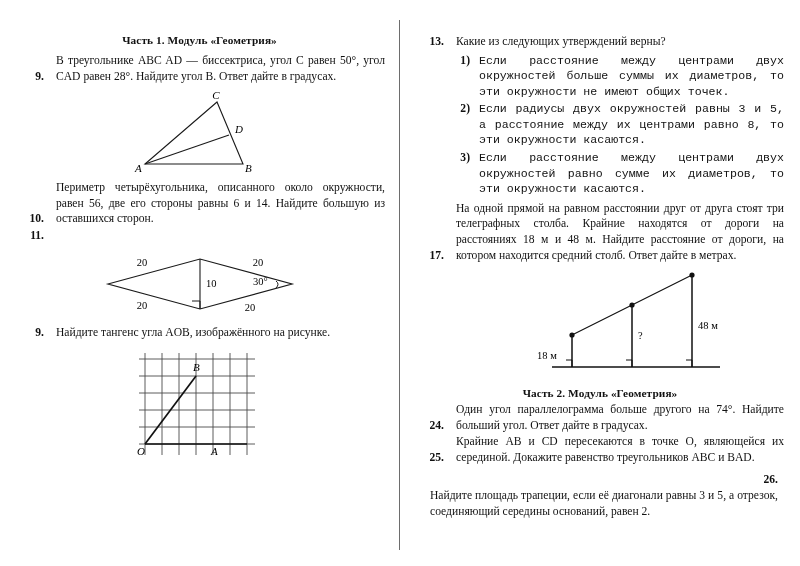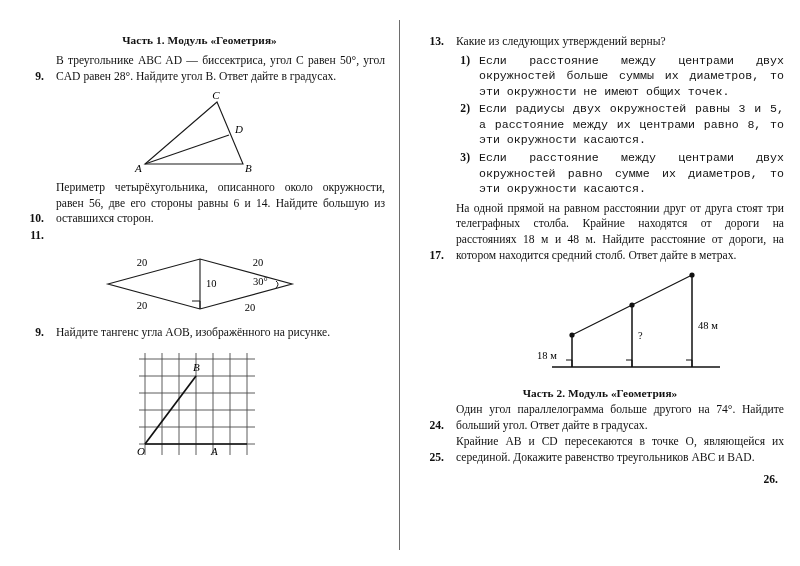--- a/index.html
+++ b/index.html
@@ -194,16 +194,17 @@
       <div class="body" style="padding-left:12px;">Один угол параллелограмма больше другого на 74°. Найдите больший угол. Ответ дайте в градусах.</div>
     </div>
 
     <div class="prob" style="margin-top:1px;padding-left:18px;padding-right:16px;">
       <div class="num" style="width:26px;">25.</div>
       <div class="body" style="padding-left:12px;">Крайние AB и CD пересекаются в точке O, являющейся их серединой. Докажите равенство треугольников ABC и BAD.</div>
     </div>
 
     <div class="prob" style="margin-top:7px;padding-left:18px;padding-right:22px;flex-direction:column;">
       <div class="num" style="width:26px;">26.</div>
+      <div class="body" style="padding-left:12px;">Найдите площадь трапеции, если её диагонали равны 3 и 5, а отрезок, соединяющий середины оснований, равен 2.</div>
     </div>
 
   </div>
 </div>
 
 </body></html>

